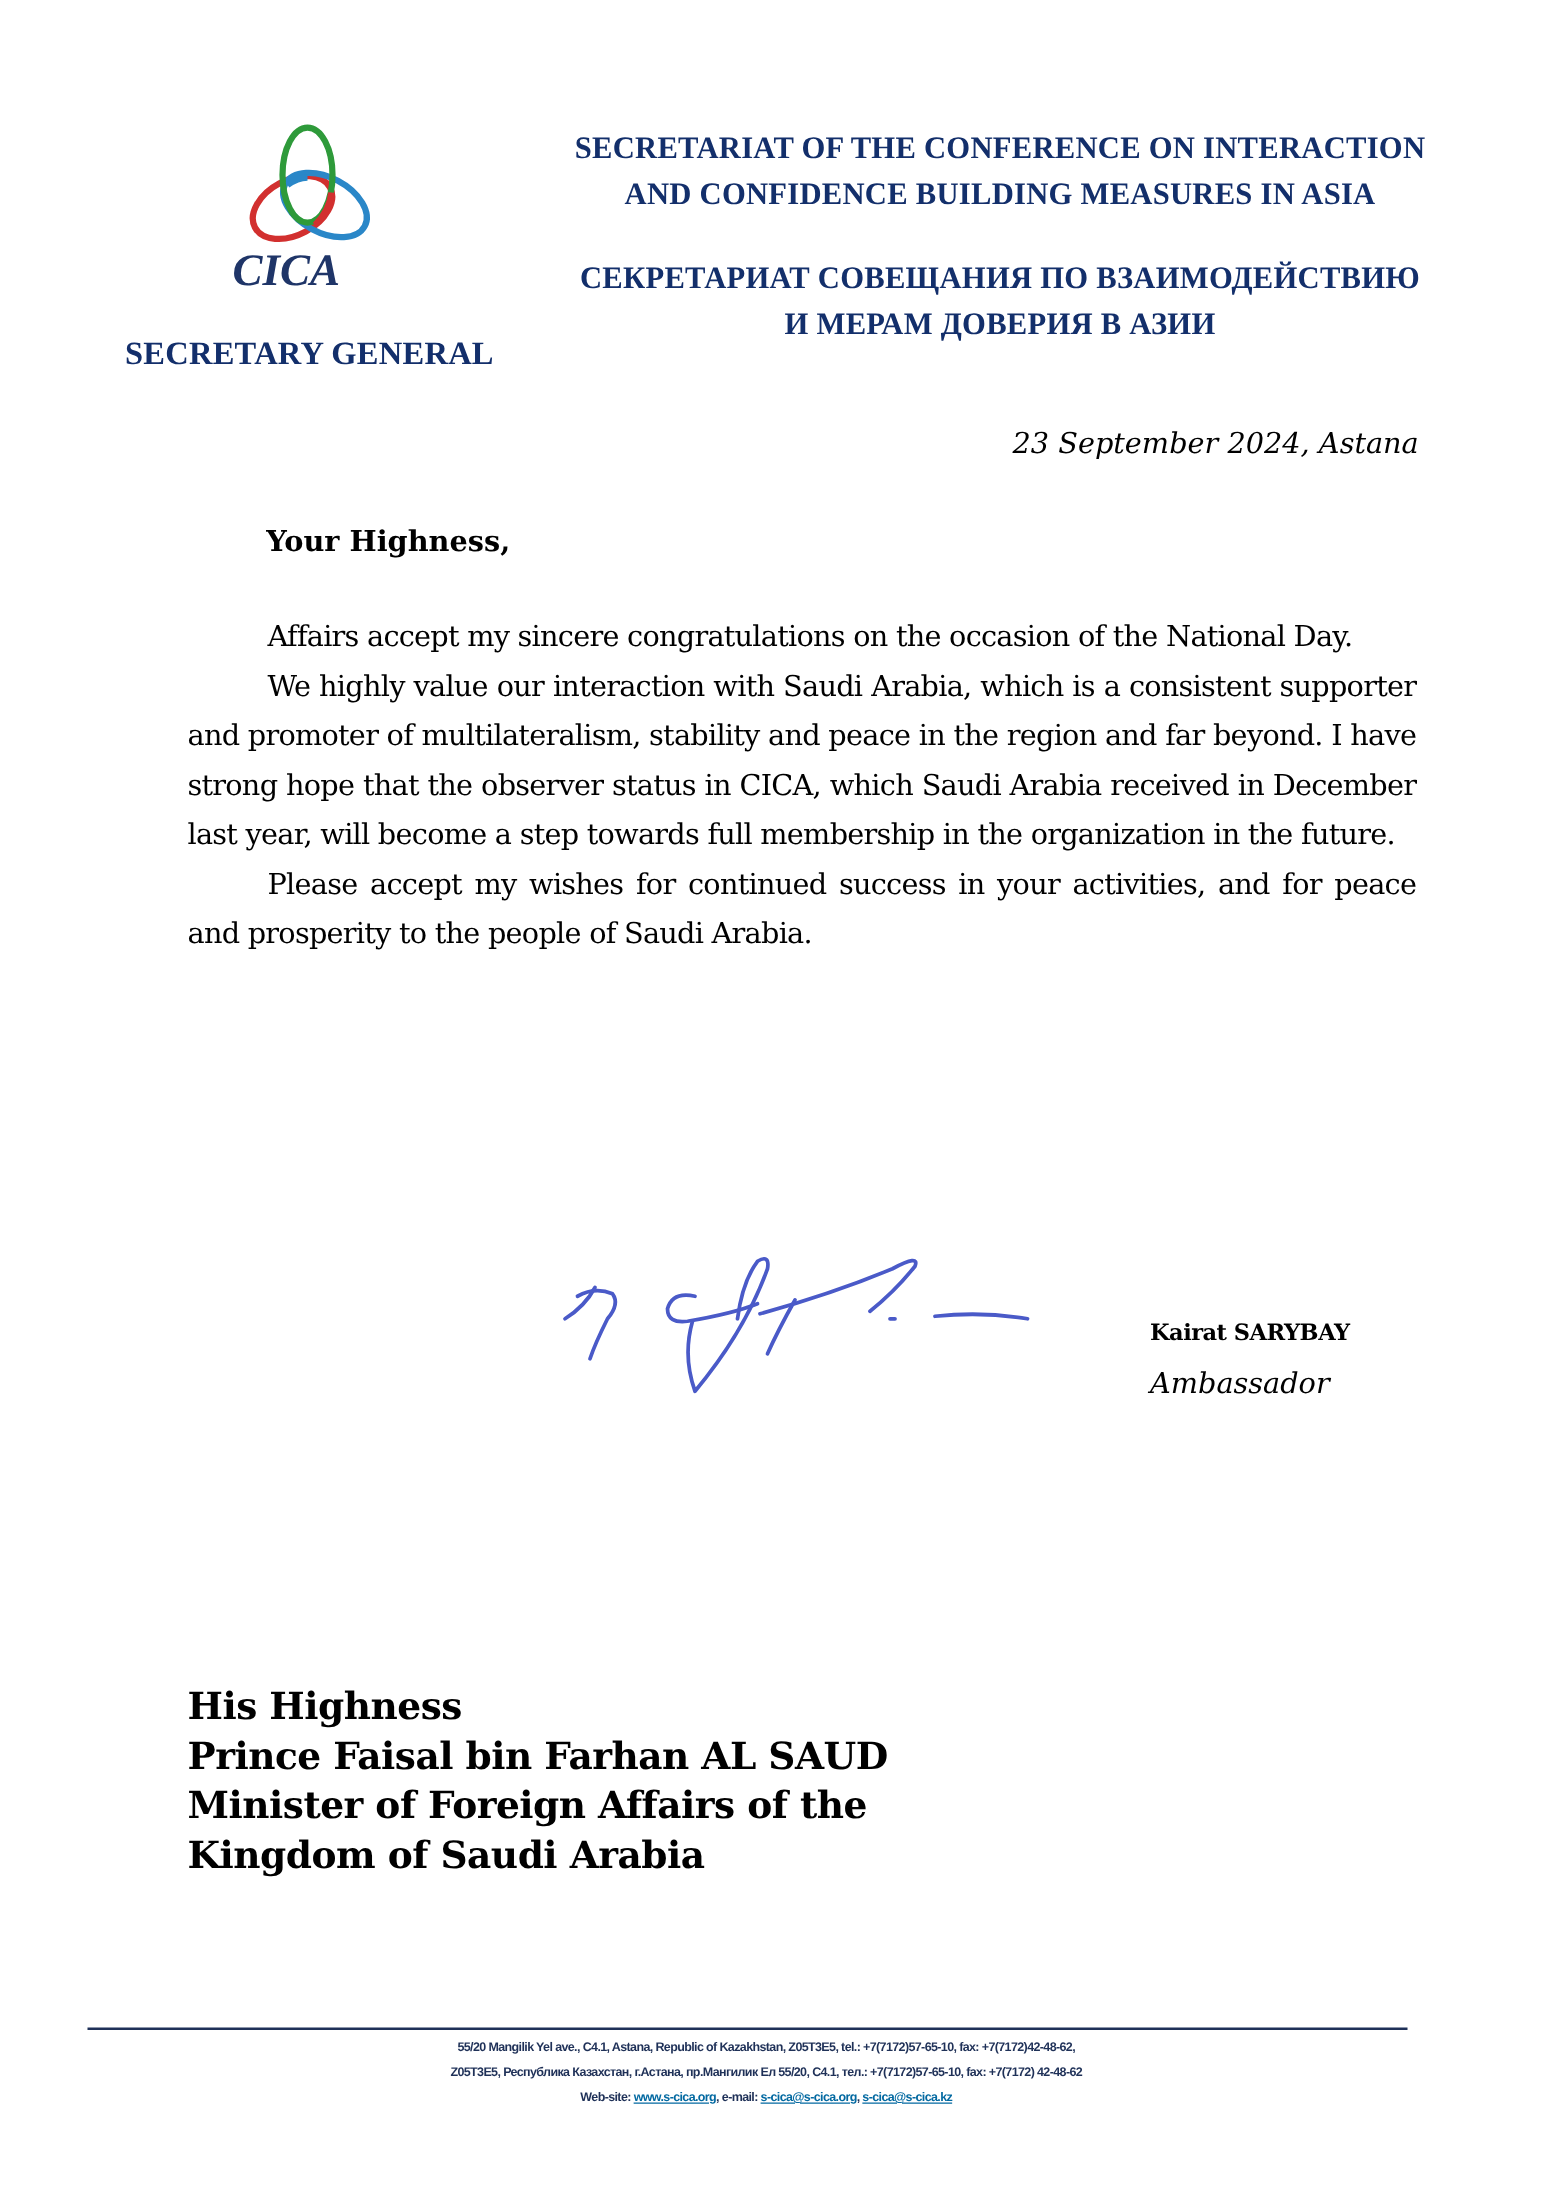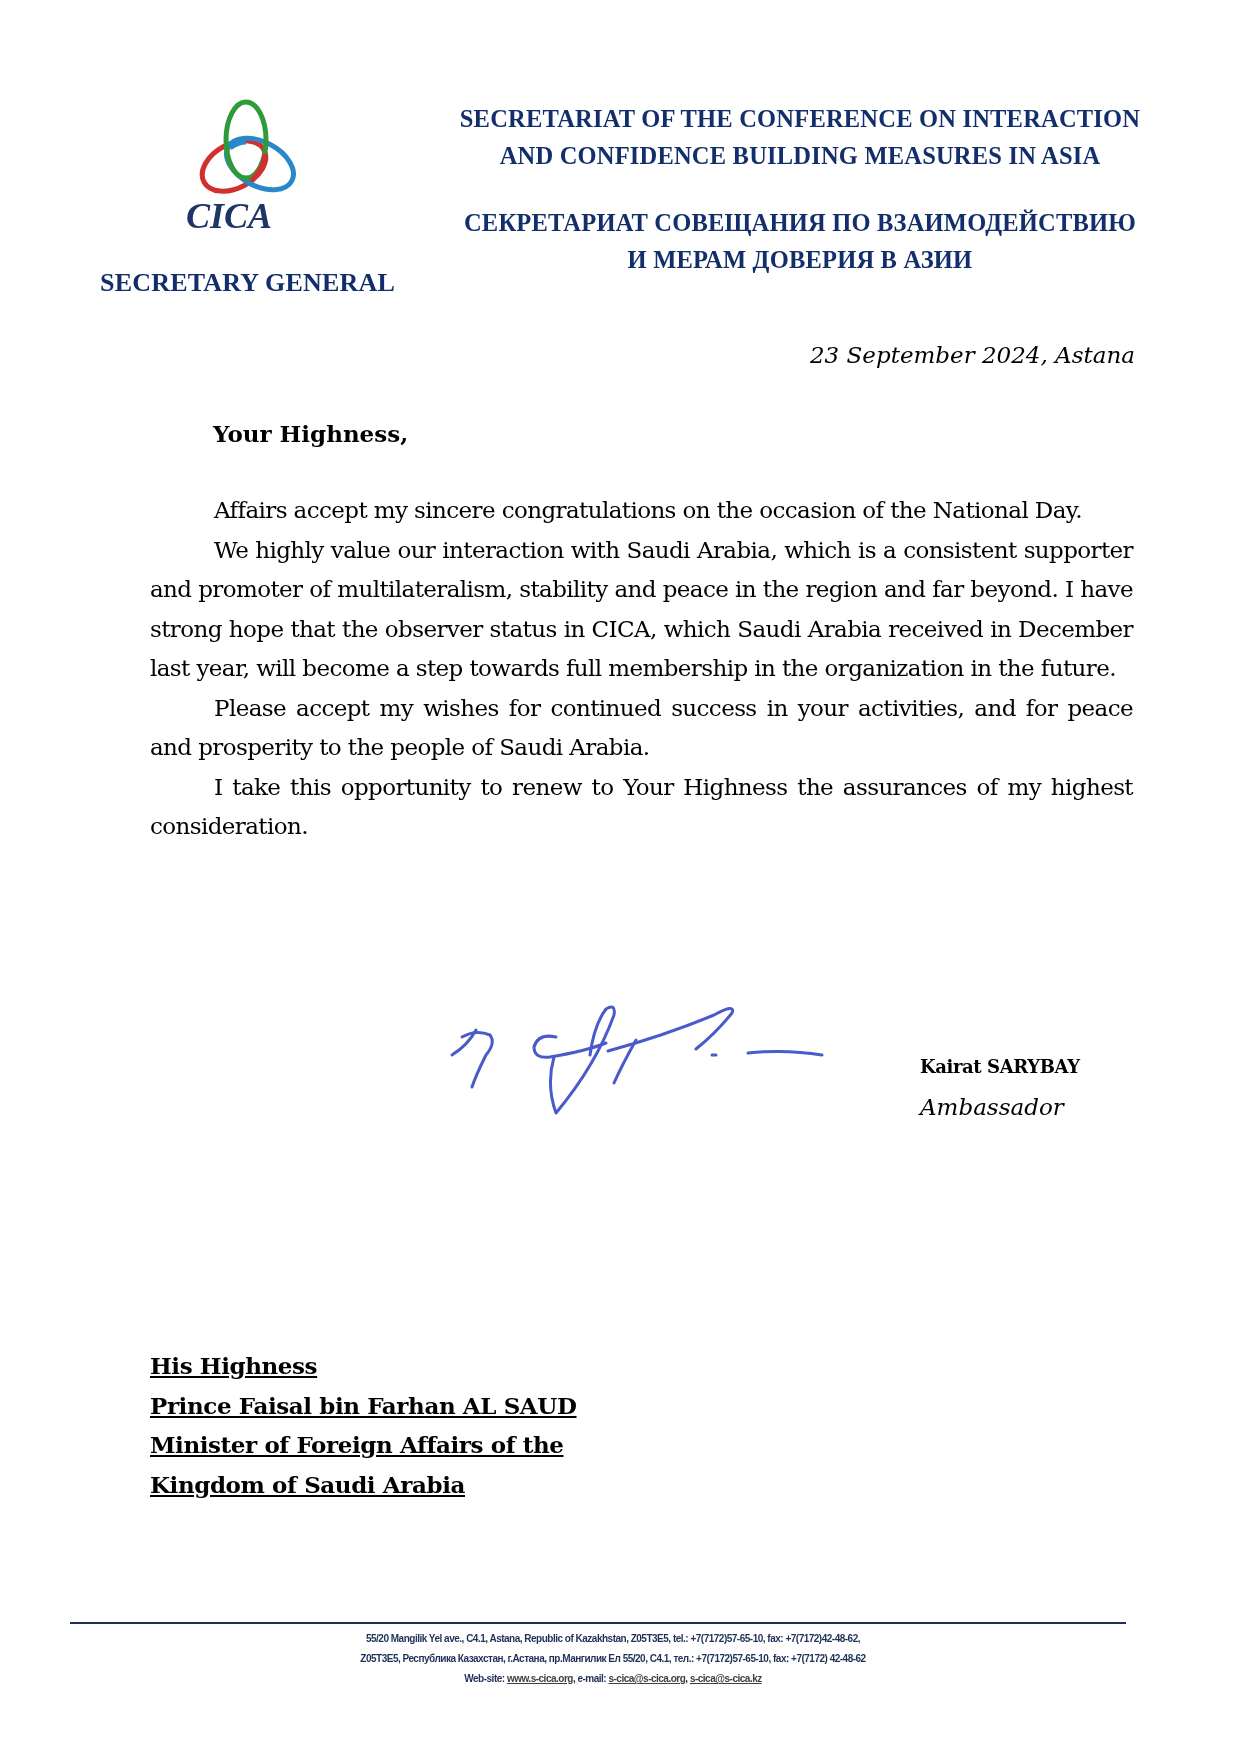--- a/index.html
+++ b/index.html
@@ -55,39 +55,38 @@
     #signer-name {
       left: 920px; top: 1049px; font-weight: bold; font-size: 18px; line-height: 36px;
       letter-spacing: -0.4px;
     }
     #signer-title {
       left: 920px; top: 1089px; font-style: italic; font-size: 23px; line-height: 36px;
     }
 
     
     #recipient {
-      left: 150px; top: 1346px; font-weight: bold; font-size: 23px; line-height: 39.5px;
+      left: 150px; top: 1346px; font-weight: bold; font-size: 30px; line-height: 39.5px;
       letter-spacing: -0.4px;
-      text-decoration: underline;
     }
     #recipient div { white-space: nowrap; }
 
     
     #footer-rule {
       left: 70px; top: 1622px; width: 1056px; height: 0;
       border-top: 2px solid #1f3158;
     }
     #footer {
       left: 75px; top: 1629px; width: 1076px; text-align: center;
       font-family: "Liberation Sans", sans-serif; font-weight: bold;
       font-size: 10px; line-height: 20px; color: #1f3158;
       letter-spacing: -0.5px;
     }
     #footer a {
-      color: #404040; text-decoration: underline; text-decoration-thickness: 1px;
+      color: #0369a1; text-decoration: underline; text-decoration-thickness: 1px;
     }
   </style>
 </head>
 <body>
 
 <div id="logo" class="abs">
   <svg viewBox="0 0 120 110" xmlns="http://www.w3.org/2000/svg">
 
     <ellipse cx="48" cy="70" rx="34" ry="22" transform="rotate(-28 48 70)" fill="none" stroke="#d2302f" stroke-width="5"></ellipse>
 
@@ -111,21 +110,20 @@
   <div>И МЕРАМ ДОВЕРИЯ В АЗИИ</div>
 </div>
 
 <div id="date" class="abs">23 September 2024, Astana</div>
 <div id="salutation" class="abs">Your Highness,</div>
 
 <div id="body" class="abs">
   <p>Affairs accept my sincere congratulations on the occasion of the National Day.</p>
   <p>We highly value our interaction with Saudi Arabia, which is a consistent supporter and promoter of multilateralism, stability and peace in the region and far beyond. I have strong hope that the observer status in CICA, which Saudi Arabia received in December last year, will become a step towards full membership in the organization in the future.</p>
   <p>Please accept my wishes for continued success in your activities, and for peace and prosperity to the people of Saudi Arabia.</p>
-  <p>I take this opportunity to renew to Your Highness the assurances of my highest consideration.</p>
 </div>
 
 <div id="signature" class="abs">
   <svg viewBox="0 0 400 130" xmlns="http://www.w3.org/2000/svg" fill="none" stroke="#4a5ac8" stroke-width="3" stroke-linecap="round" stroke-linejoin="round">
     <path d="M30 35 Q22 50 6 60"></path>
     <path d="M16 42 Q30 34 44 40 Q50 48 40 60 Q30 80 26 92"></path>
     <path d="M110 42 Q92 38 88 52 Q88 64 104 62 Q140 56 160 48"></path>
     <path d="M108 62 Q100 90 110 118 Q150 70 168 20 Q170 8 160 14 Q148 30 144 60"></path>
     <path d="M162 56 Q220 40 268 20 Q290 8 286 18 Q270 38 250 54"></path>
     <path d="M190 45 Q176 70 168 88"></path>

